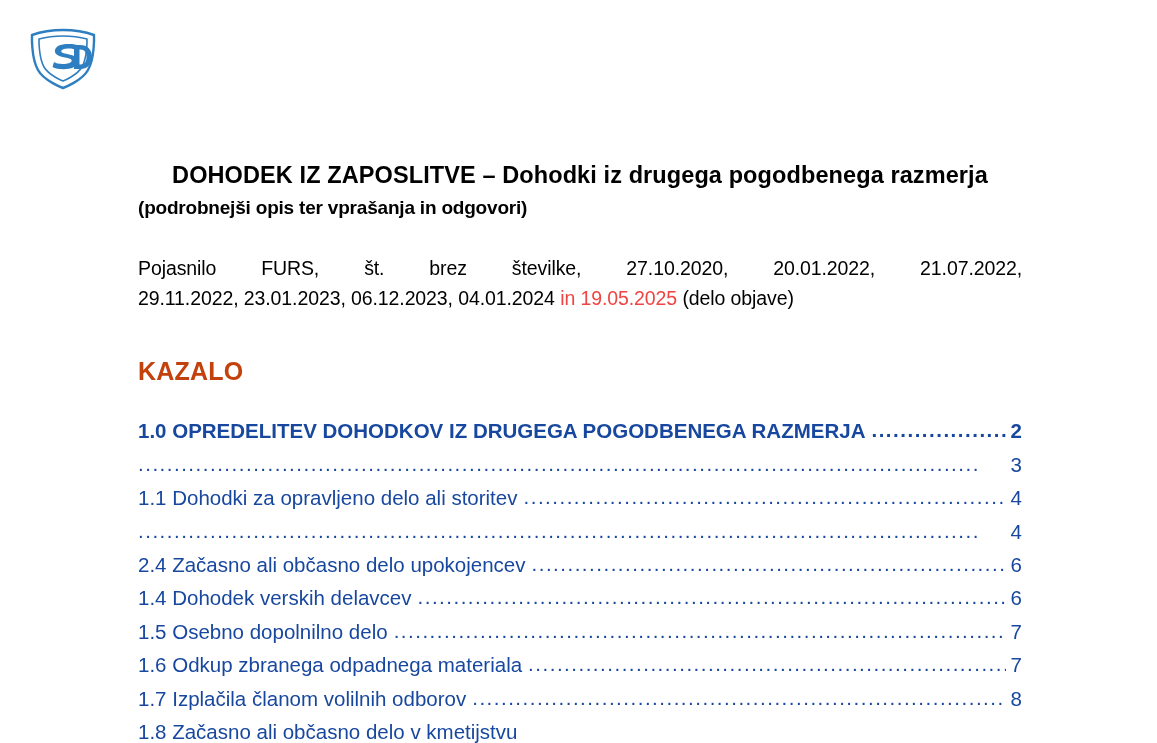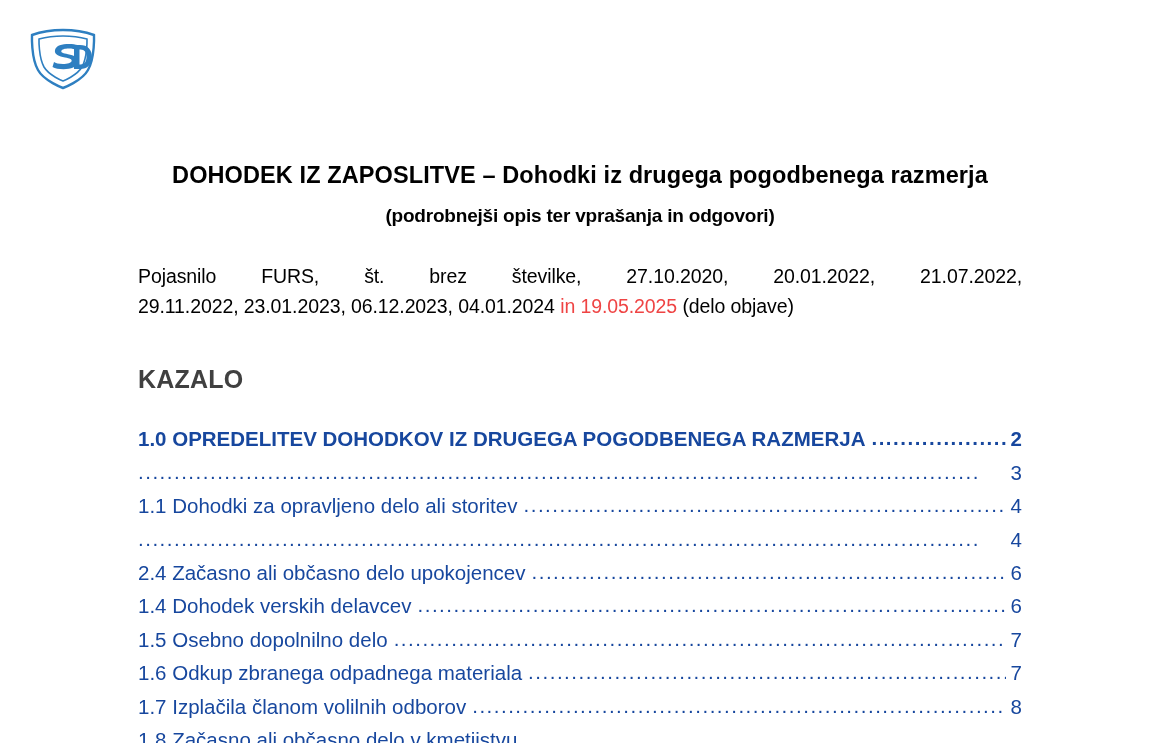--- a/index.html
+++ b/index.html
@@ -39,22 +39,21 @@
   .doc-title {
     font-size: 23.5px;
     font-weight: bold;
     text-align: center;
     line-height: 1.32;
     letter-spacing: 0.1px;
   }
   .doc-subtitle {
     font-size: 19px;
     font-weight: bold;
-    text-align: center;
-    margin-top: 14px;
+    margin-top: 6px;
     letter-spacing: -0.2px;
   }
   .notice {
     margin-top: 34px;
     font-size: 19.5px;
     font-weight: normal;
     line-height: 1.55;
     text-align: justify;
     letter-spacing: -0.1px;
   }
@@ -63,21 +62,21 @@
     text-align: justify;
     text-align-last: justify;
   }
   .notice .red {
     color: #ef4444;
   }
   .kazalo {
     margin-top: 44px;
     font-size: 25px;
     font-weight: bold;
-    color: #404040;
+    color: #c2410c;
     letter-spacing: 0.2px;
   }
   
   .toc {
     margin-top: 28px;
   }
   .toc-row {
     display: flex;
     align-items: baseline;
     color: #17479e;

